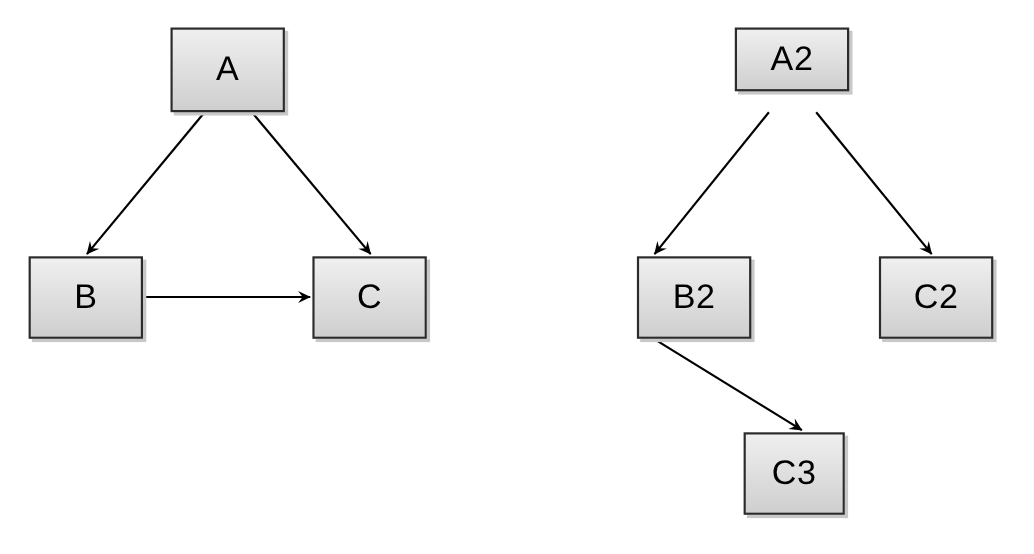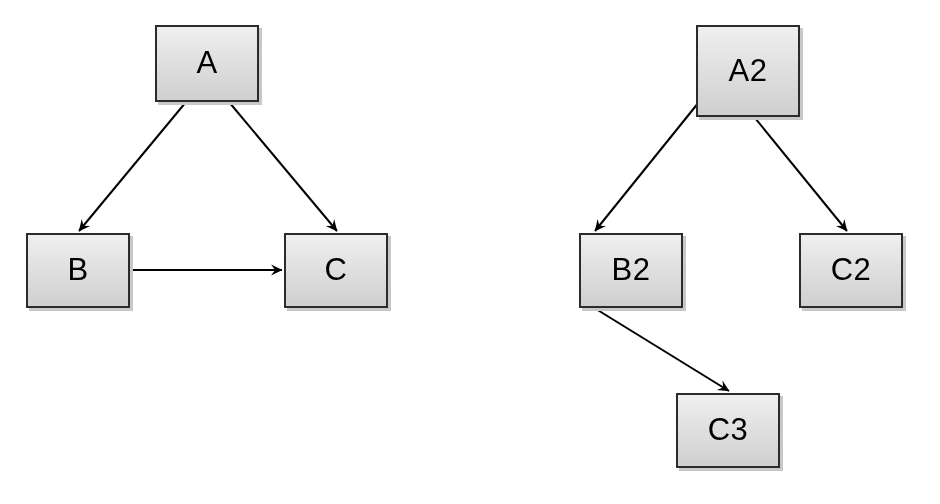--- a/index.html
+++ b/index.html
@@ -71,27 +71,27 @@
   <div id="node-group">
       <div class="node" style="left: 155px; top: 25px; width: 104px; height: 77px; border-color: rgb(43, 43, 43); box-shadow: rgb(200, 200, 200) 3px 3px 0px 0px; background: linear-gradient(rgb(239, 239, 239) 0%, rgb(207, 207, 207) 100%);">
         <span class="node-label" style="color: rgb(0, 0, 0);">A</span>
       </div>
       <div class="node" style="left: 26px; top: 233px; width: 104px; height: 75px; border-color: rgb(43, 43, 43); box-shadow: rgb(200, 200, 200) 3px 3px 0px 0px; background: linear-gradient(rgb(239, 239, 239) 0%, rgb(207, 207, 207) 100%);">
         <span class="node-label" style="color: rgb(0, 0, 0);">B</span>
       </div>
       <div class="node" style="left: 284px; top: 233px; width: 104px; height: 75px; border-color: rgb(43, 43, 43); box-shadow: rgb(200, 200, 200) 3px 3px 0px 0px; background: linear-gradient(rgb(239, 239, 239) 0%, rgb(207, 207, 207) 100%);">
         <span class="node-label" style="color: rgb(0, 0, 0);">C</span>
       </div>
-      <div class="node" style="left: 696px; top: 25px; width: 104px; height: 92px; border-color: rgb(43, 43, 43); box-shadow: rgb(200, 200, 200) 3px 3px 0px 0px; background: linear-gradient(rgb(239, 239, 239) 0%, rgb(207, 207, 207) 100%);">
+      <div class="node" style="left: 668px; top: 25px; width: 104px; height: 58px; border-color: rgb(43, 43, 43); box-shadow: rgb(200, 200, 200) 3px 3px 0px 0px; background: linear-gradient(rgb(239, 239, 239) 0%, rgb(207, 207, 207) 100%);">
         <span class="node-label" style="color: rgb(0, 0, 0);">A2</span>
       </div>
       <div class="node" style="left: 541px; top: 233px; width: 104px; height: 75px; border-color: rgb(43, 43, 43); box-shadow: rgb(200, 200, 200) 3px 3px 0px 0px; background: linear-gradient(rgb(239, 239, 239) 0%, rgb(207, 207, 207) 100%); margin-left: 38px;">
         <span class="node-label" style="color: rgb(0, 0, 0);">B2</span>
       </div>
       <div class="node" style="left: 799px; top: 233px; width: 104px; height: 75px; border-color: rgb(43, 43, 43); box-shadow: rgb(200, 200, 200) 3px 3px 0px 0px; background: linear-gradient(rgb(239, 239, 239) 0%, rgb(207, 207, 207) 100%);">
         <span class="node-label" style="color: rgb(0, 0, 0); text-align: right;">C2</span>
       </div>
-      <div class="node" style="left: 676px; top: 393px; width: 104px; height: 75px; border-color: rgb(43, 43, 43); box-shadow: rgb(200, 200, 200) 3px 3px 0px 0px; background: linear-gradient(rgb(239, 239, 239) 0%, rgb(207, 207, 207) 100%);">
+      <div class="node" style="left: 676px; top: 393px; width: 92px; height: 75px; border-color: rgb(43, 43, 43); box-shadow: rgb(200, 200, 200) 3px 3px 0px 0px; background: linear-gradient(rgb(239, 239, 239) 0%, rgb(207, 207, 207) 100%);">
         <span class="node-label" style="color: rgb(0, 0, 0);">C3</span>
       </div>
     </div>
 
 </div>
 
 </body></html>

